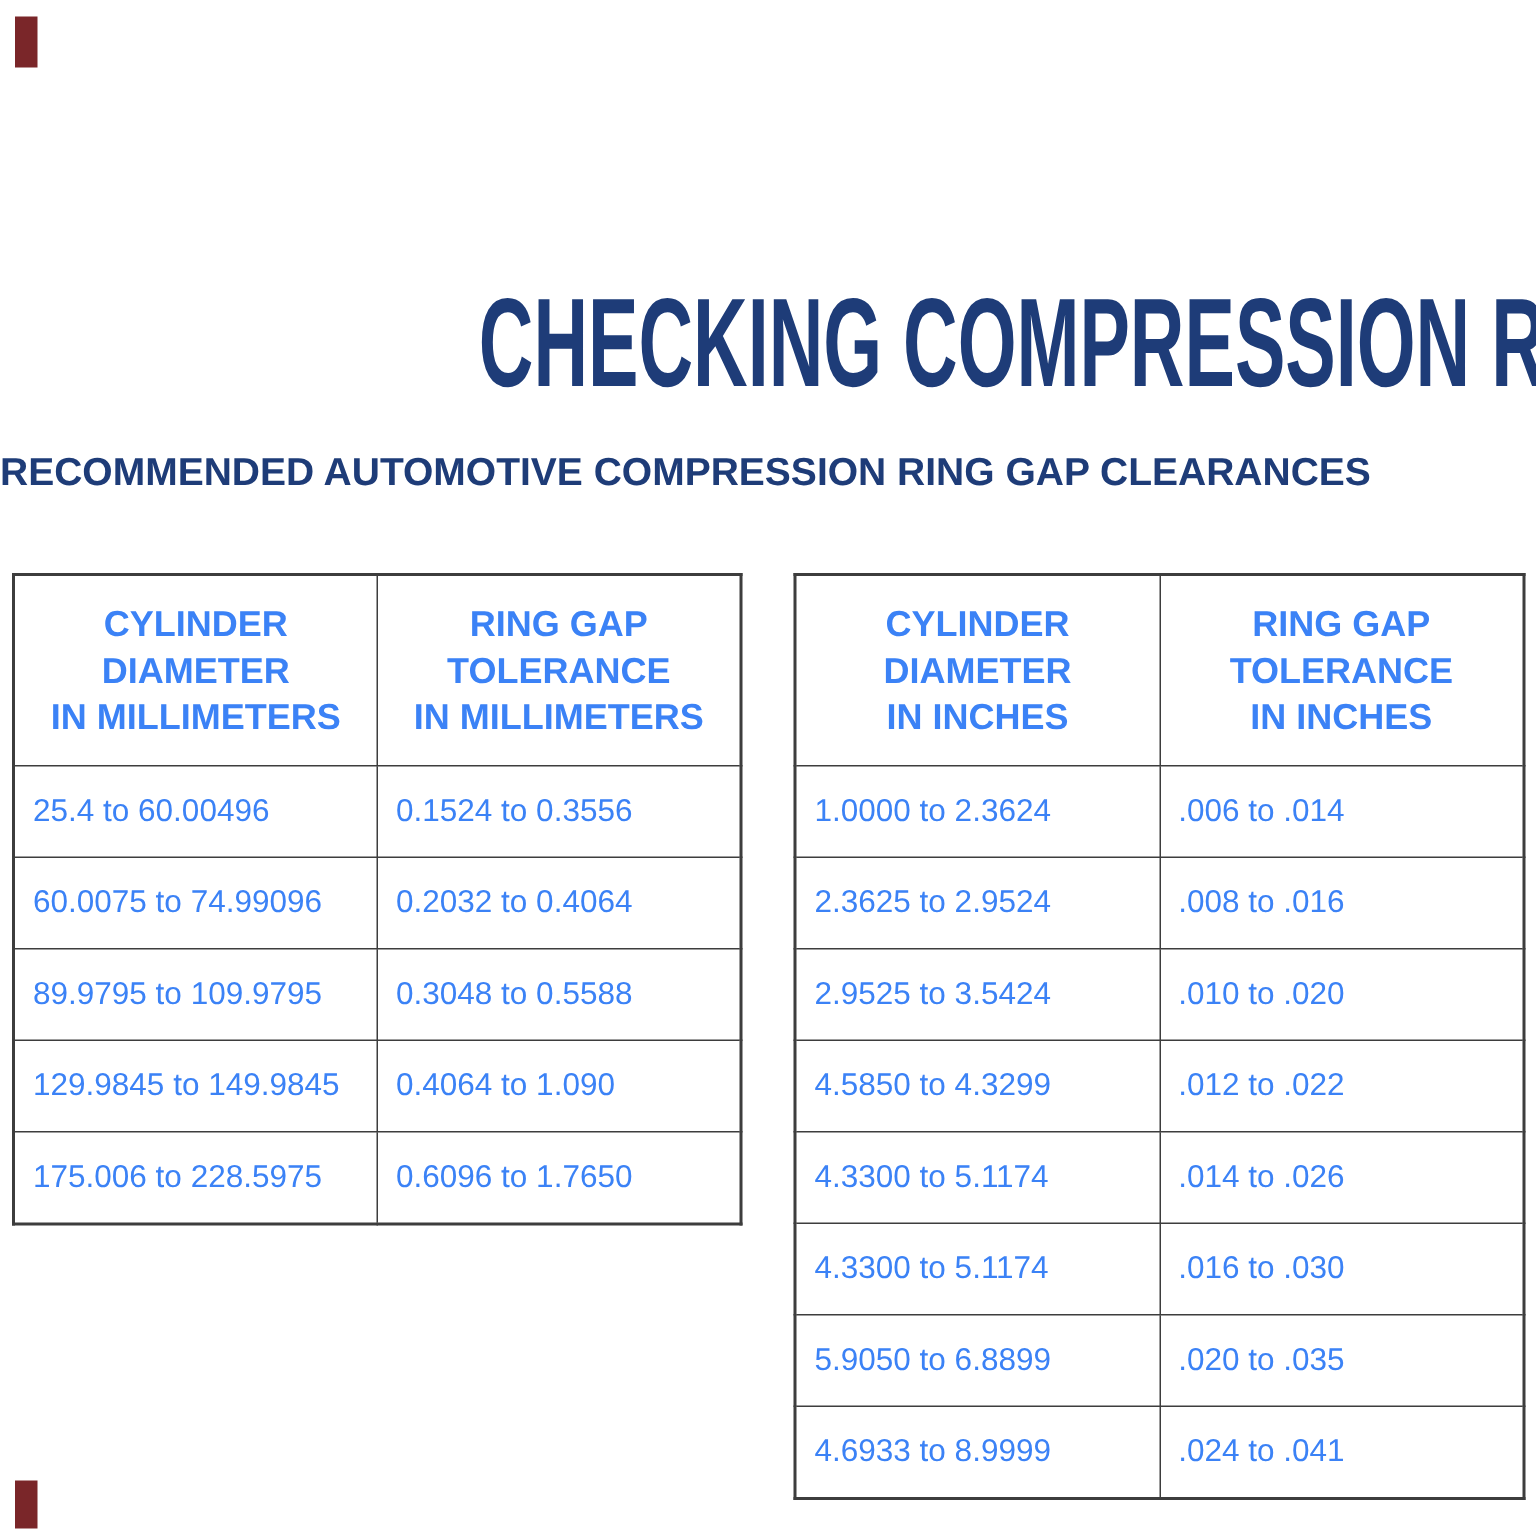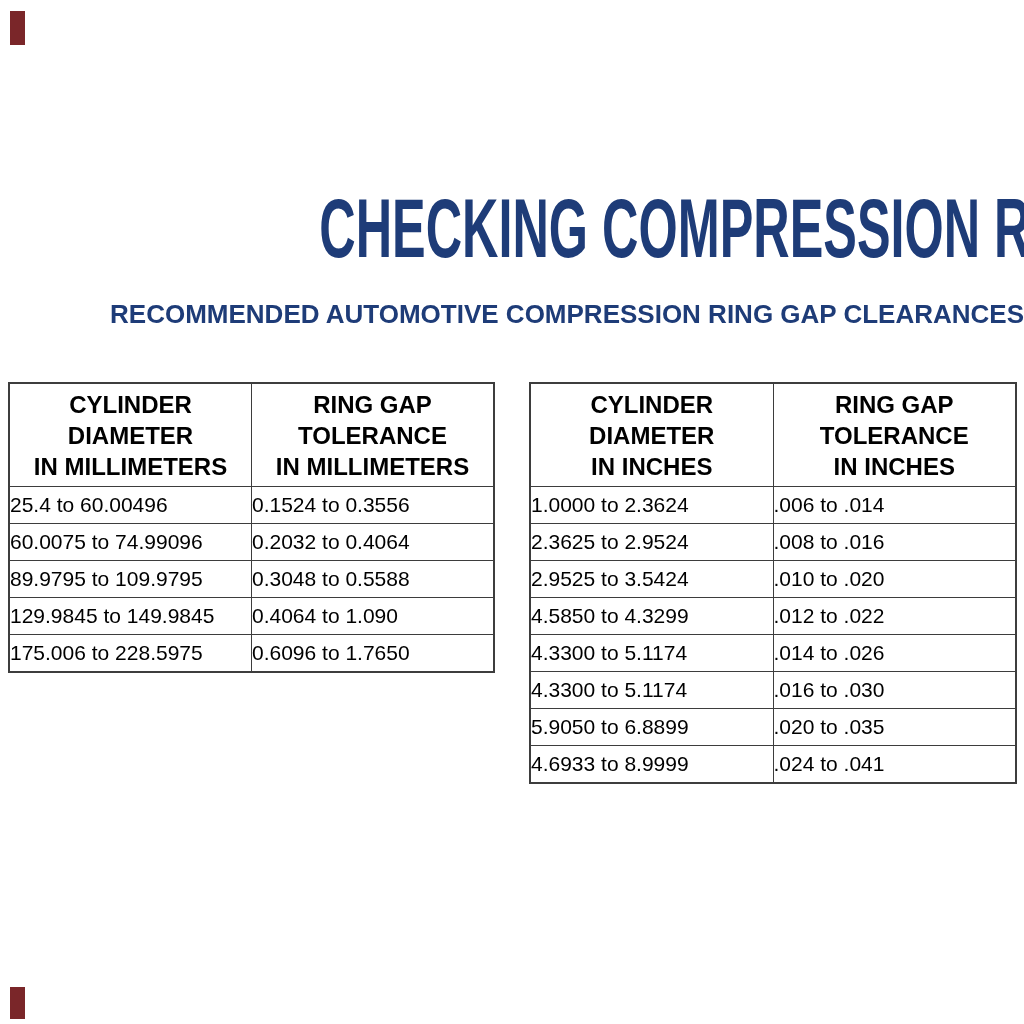--- a/index.html
+++ b/index.html
@@ -45,21 +45,21 @@
     transform: scale(0.60, 1);
     transform-origin: 50% 50%;
   }
 
   
   .subtitle {
     position: absolute;
     top: 299px;
     left: 0;
     width: 1024px;
-    text-align: right;
+    text-align: left;
     color: #1e3c78;
     font-weight: bold;
     font-size: 26px;
     line-height: 30px;
     white-space: nowrap;
   }
 
   
   .data-table {
     position: absolute;
@@ -69,22 +69,22 @@
     background: #ffffff;
     border: 2.5px solid #3d3d3d;
   }
   .data-table.metric { left: 8px;   width: 487px; }
   .data-table.imperial { left: 529px; width: 488px; }
 
   .data-table th,
   .data-table td {
     border: 1.5px solid #3d3d3d;
     vertical-align: middle;
-    color: #000000;
-    padding: 0;
+    color: #3b82f6;
+    padding: 12px;
     width: 50%;
   }
   .data-table th {
     height: 102px;
     font-weight: bold;
     font-size: 24px;
     line-height: 31px;
   }
   .data-table td {
     height: 36px;

